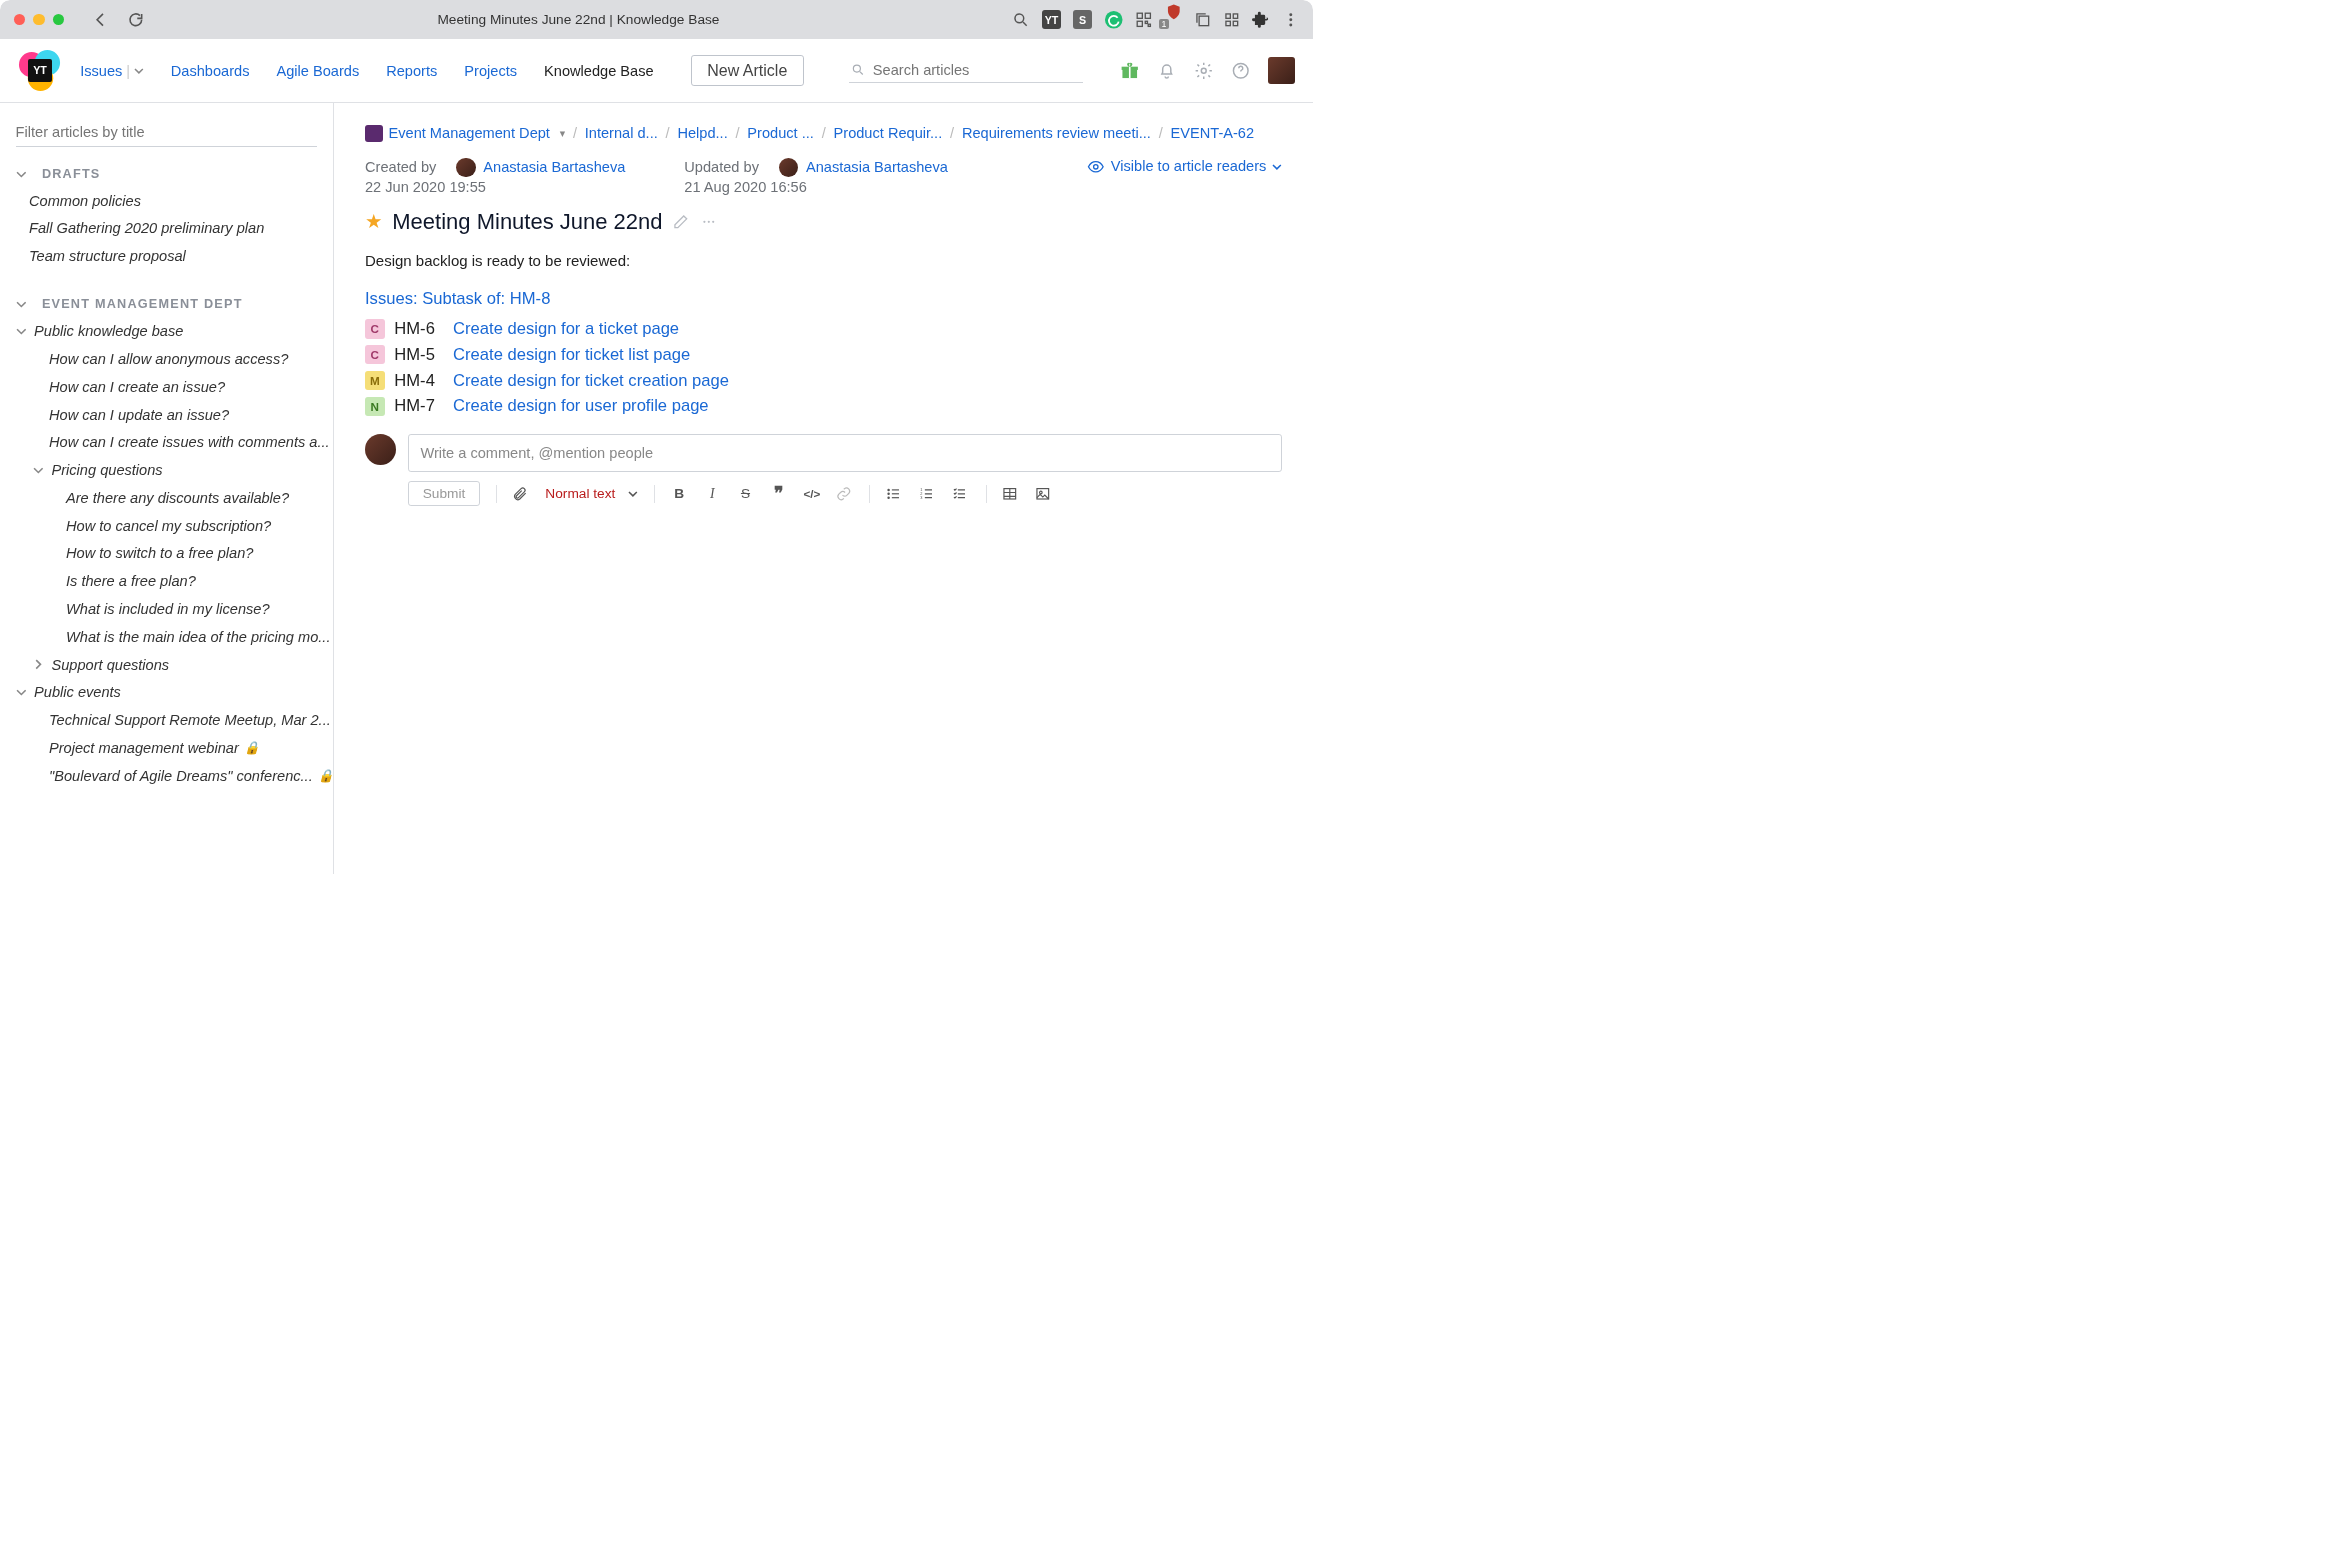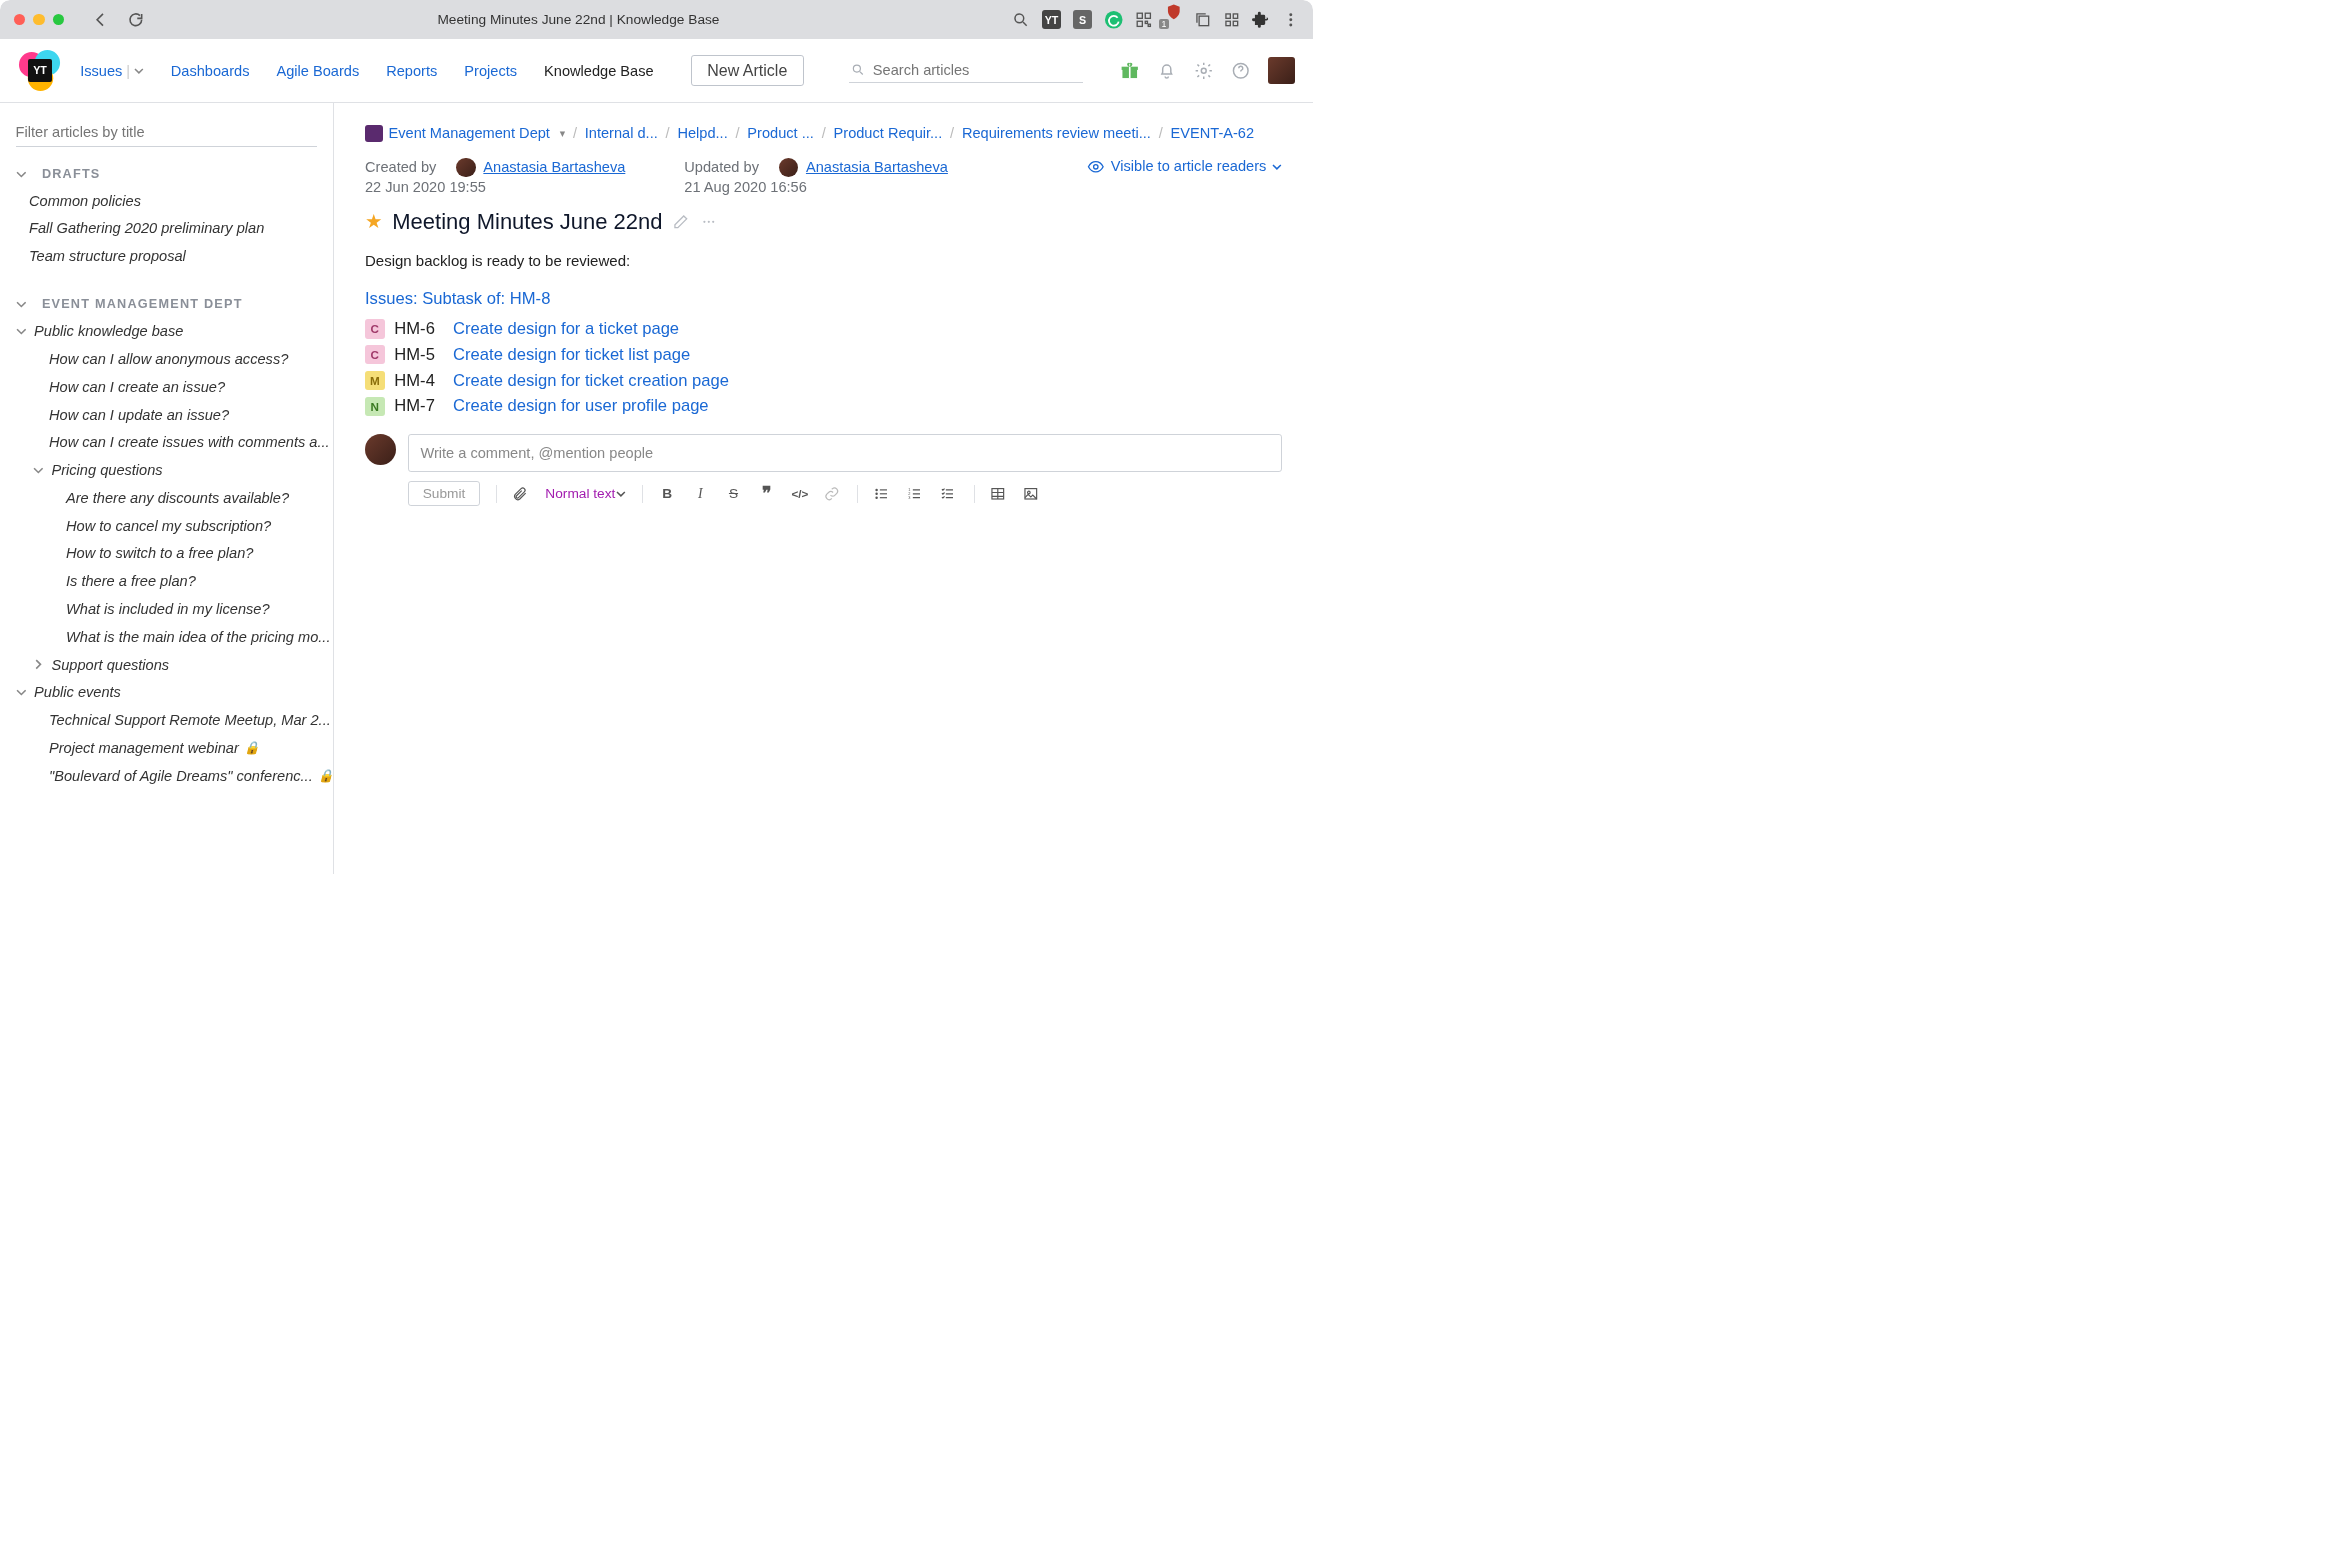--- a/index.html
+++ b/index.html
@@ -53,21 +53,21 @@
 .crumb { color: #1a68d4; cursor: pointer; white-space: nowrap; }
 .crumb-proj { display:flex; align-items:center; gap:5.9px; }
 .proj-icon { width: 17.6px; height: 17.6px; background: #5a2a6e; border-radius: 2.9px; display:inline-block; }
 .sep { color: #bbb; }
 .crumb .dd { color:#888; margin-left:3.9px; font-size:10.7px; }
 
 .meta-row { display: flex; gap: 59px; align-items: flex-start; margin-bottom: 13.7px; font-size: 14.6px; }
 .meta-block { display:flex; flex-direction:column; gap:2px; }
 .meta-label { color: #6d7177; }
 .meta-line { display:flex; align-items:center; gap:7.8px; }
-.meta-user { color: #1a68d4; cursor:pointer;text-decoration:underline; }
+.meta-user { color: #1a68d4; cursor:pointer; }
 .meta-date { color: #6d7177; }
 .mini-avatar { width: 19.5px; height: 19.5px; border-radius: 50%; background: linear-gradient(135deg,#6b3a2c,#3a1f18); }
 .visibility { margin-left: auto; color: #1a68d4; display:flex; align-items:center; gap:5.9px; cursor:pointer; font-size:14.6px; }
 
 .title-row { display: flex; align-items: center; gap: 9.8px; margin-bottom: 17.6px; }
 .star { color: #f5a623; font-size: 19.5px; }
 .article-title { font-size: 22px; font-weight: 400; color: #0f172a; }
 .title-edit { color: #b8bcc3; cursor:pointer; }
 
 .body-text { font-size: 15px; color: #222; margin-bottom: 19.5px; }
@@ -85,21 +85,21 @@
 .activity-tabs { display:flex; gap:13.7px; padding:7.8px 0; }
 .act-tab { width:19.5px; height:19.5px; display:flex; align-items:center; justify-content:center; color:#a8adb4; cursor:pointer; }
 .act-tab.active { color:#1a68d4; border-top:2px solid #1a68d4; margin-top:-2px; padding-top:7.8px; }
 .activity-settings { margin-left:auto; color:#6d7177; font-size:14.6px; cursor:pointer; display:flex; align-items:center; gap:3.9px; }
 
 .comment-row { display:flex; gap:11.7px; margin-top:17.6px; }
 .comment-avatar { width:31px; height:31px; border-radius:50%; background: linear-gradient(135deg,#6b3a2c,#3a1f18); flex-shrink:0; }
 .comment-box { flex:1; border:1px solid #cfd3d9; border-radius:2.9px; padding:9.8px 11.7px; color:#888; font-size:14.6px; min-height:37px; }
 .toolbar { display:flex; align-items:center; gap:15.6px; margin-top:9.8px; margin-left:43px; color:#555; }
 .submit-btn { border:1px solid #cfd3d9; background:#fff; color:#999; padding:3.9px 13.7px; border-radius:2.9px; font-size:13.7px; }
-.dropdown-plain { display:flex; align-items:center; gap:1px; font-size:13.7px; color:#a21caf; cursor:pointer; }
+.dropdown-plain { display:flex; align-items:center; gap:13px; font-size:13.7px; color:#b91c1c; cursor:pointer; }
 .tb-icon { cursor:pointer; color:#555; width:17.6px; text-align:center; }
 .tb-sep { width:1px; height:17.6px; background:#dfe1e5; }
 svg { display:block; }
 </style>
 </head>
 <body>
 
 <div class="browser-bar">
   <div class="traffic">
     <div class="dot red"></div>

